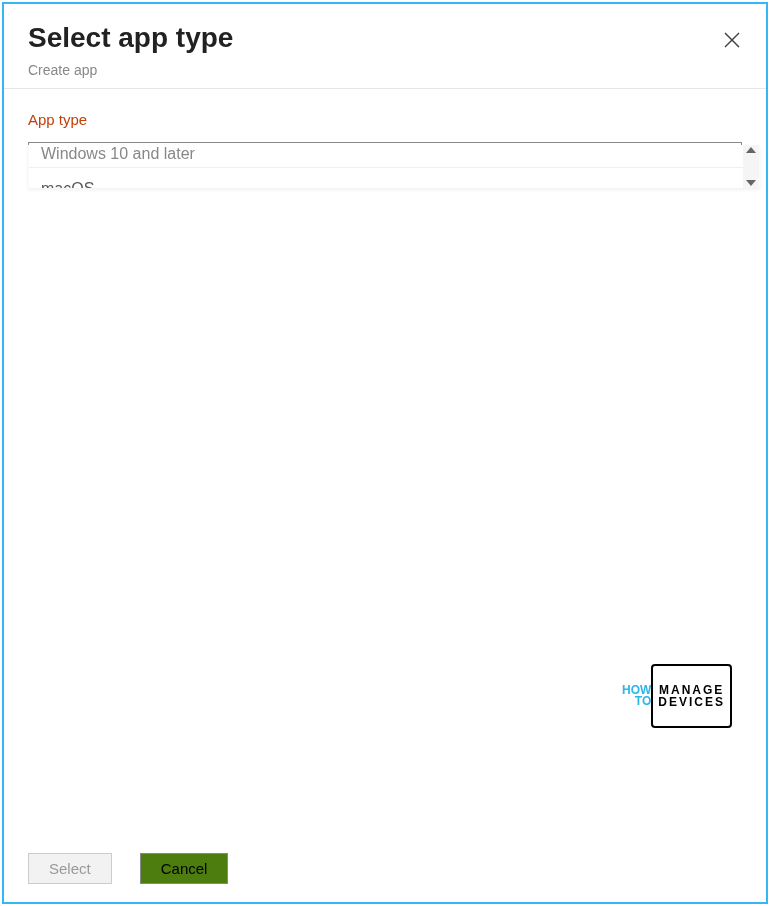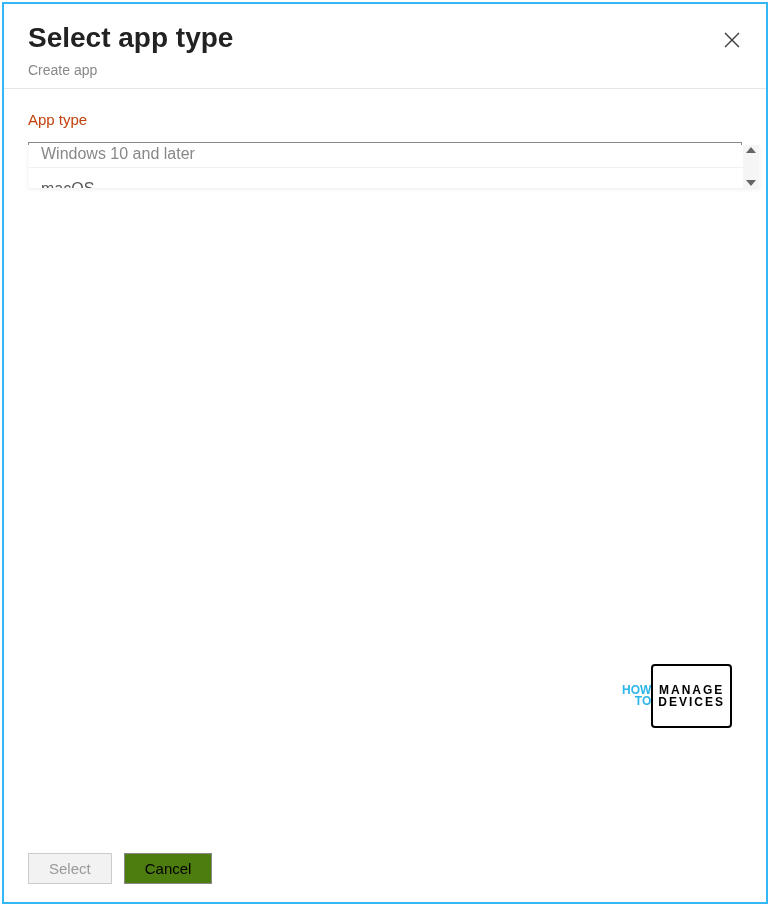--- a/index.html
+++ b/index.html
@@ -144,21 +144,21 @@
       left: 1px;
       right: 1px;
       background: #c8c8c8;
       cursor: pointer;
     }
     .footer {
       position: absolute;
       bottom: 18px;
       left: 24px;
       display: flex;
-      gap: 12px;
+      gap: 28px;
     }
     .btn {
       border: 1px solid #888;
       padding: 6px 20px;
       font-size: 15px;
       background: #4d7c0f;
       cursor: pointer;
     }
     .btn.primary {
       background: #f2f2f2;

